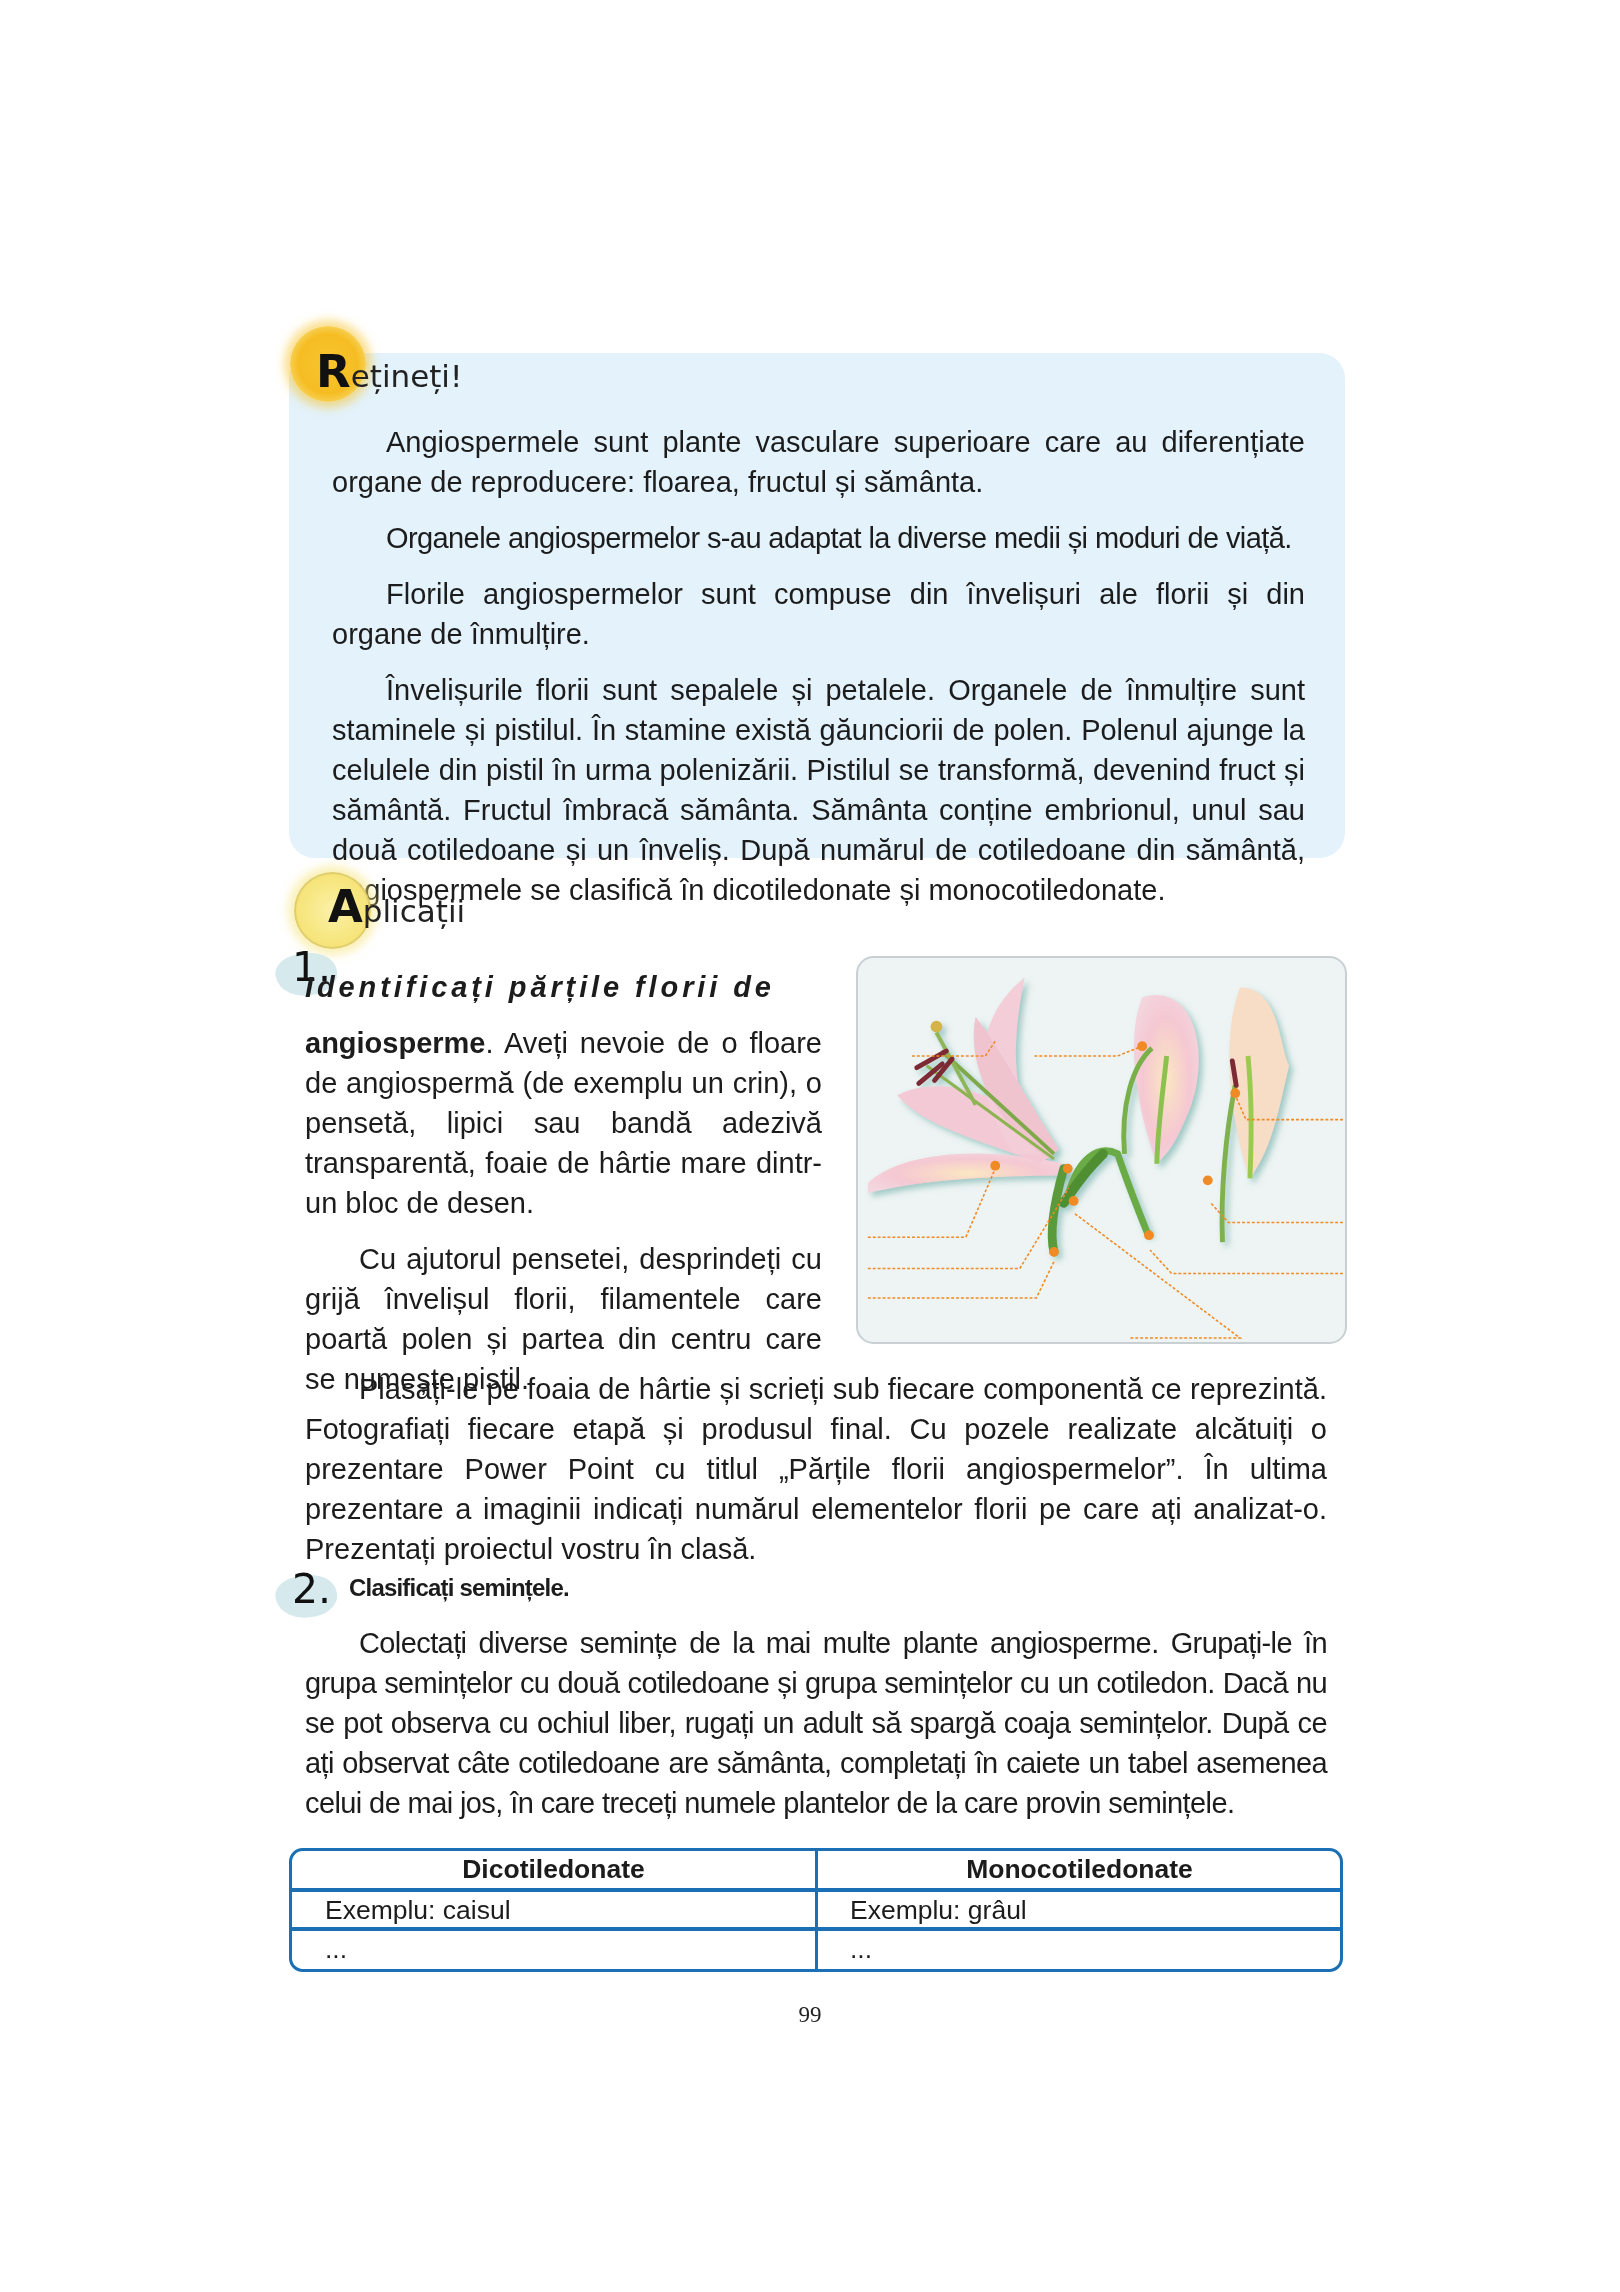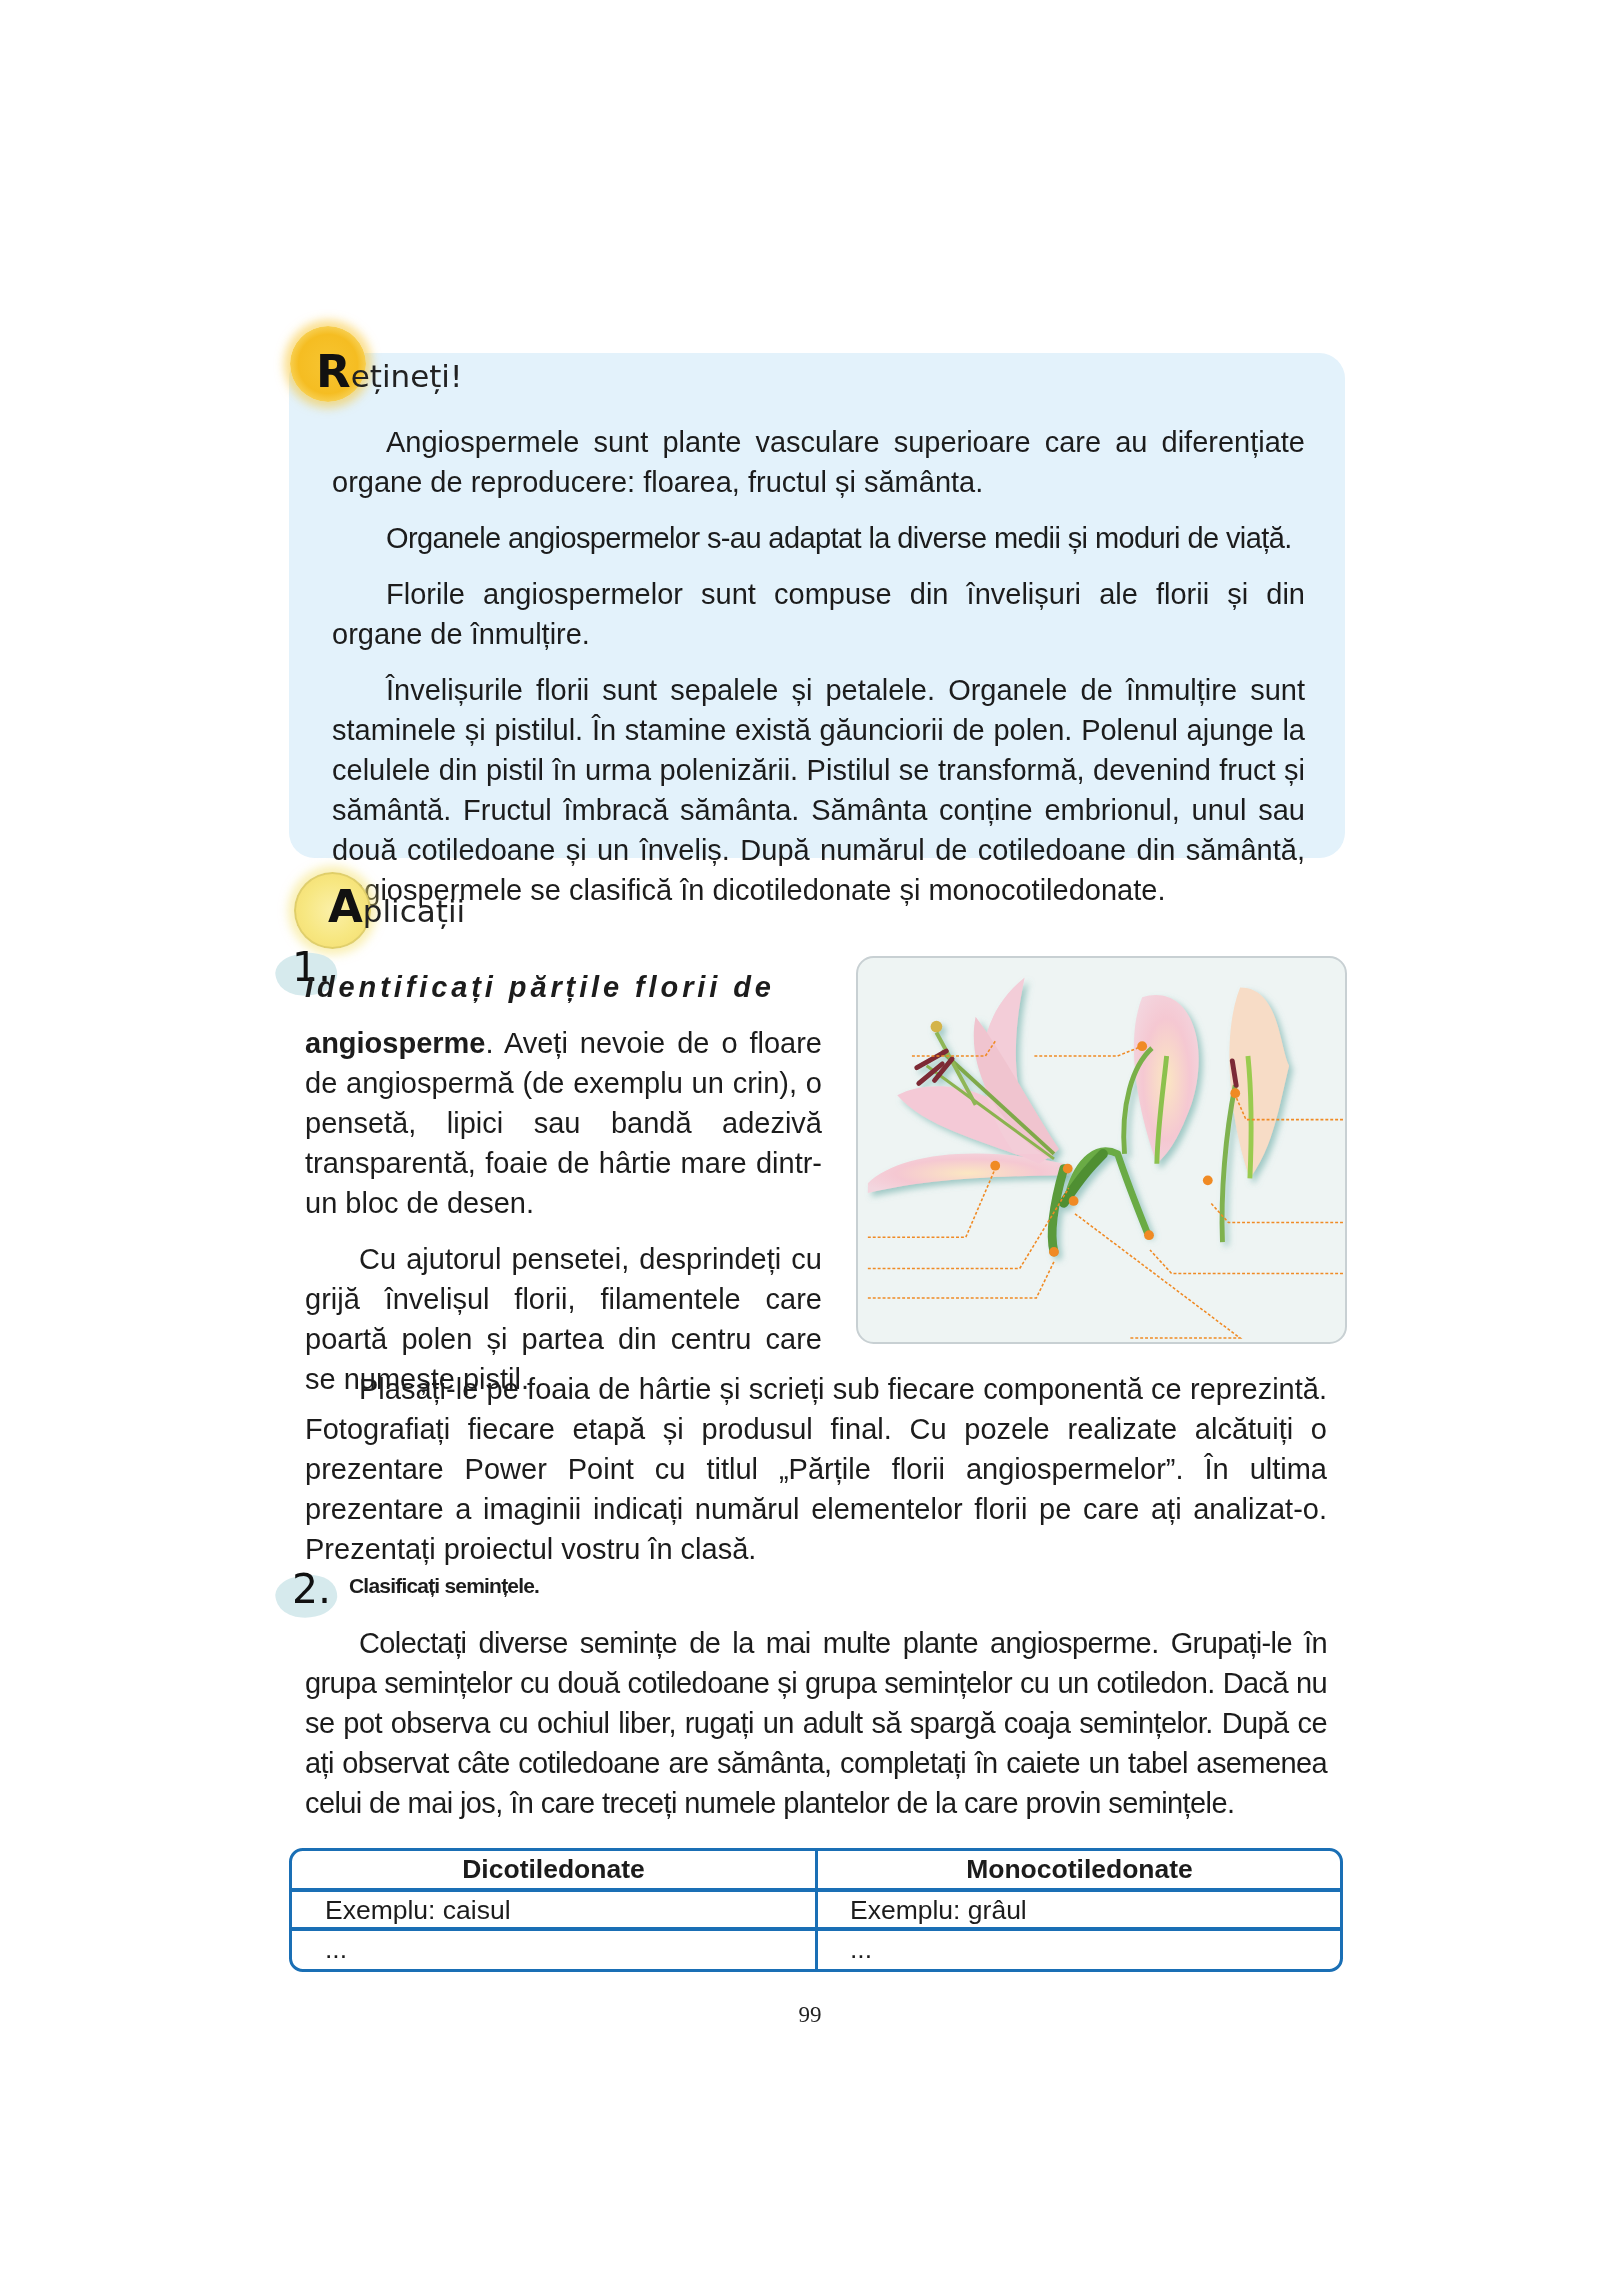--- a/index.html
+++ b/index.html
@@ -21,21 +21,21 @@
   .para { font-size: 29px; line-height: 40px; text-align: justify; text-align-last: left; }
   .para p { margin: 16px; }
   .indent { text-indent: 54px; }
   .narrow { letter-spacing: -0.6px; }
 
   
   .blob { width: 61px; height: 43px; background: #cfe6ea; border-radius: 40% 55% 45% 60%;
           transform: rotate(-12deg); opacity: 0.85; }
   .task-num { font-size: 41px; font-weight: normal; color: #111; font-family: "DejaVu Sans", sans-serif; }
   .task-title-1 { font-size: 29px; font-weight: bold; letter-spacing: 3.9px; }
-  .task-title-2 { font-size: 21px; font-weight: bold; letter-spacing: -0.8px; }
+  .task-title-2 { font-size: 24px; font-weight: bold; letter-spacing: -0.8px; }
 
   
   .img-frame { left: 856px; top: 956px; width: 487px; height: 384px; border: 2px solid #c8d0d3;
                border-radius: 17.6px; background: #eef4f3; overflow: hidden; }
 
   
   .tbl { left: 289px; top: 1848px; width: 1054px; height: 124px; border: 3.9px solid #1a6fb5;
          border-radius: 13.7px; box-sizing: border-box; overflow: hidden; }
   .tbl .row { position: absolute; left: 0; right: 0; border-radius: 6px; }
   .tbl .cell { position: absolute; top: 0; bottom: 0; font-size: 26.5px; line-height: 37px; }

